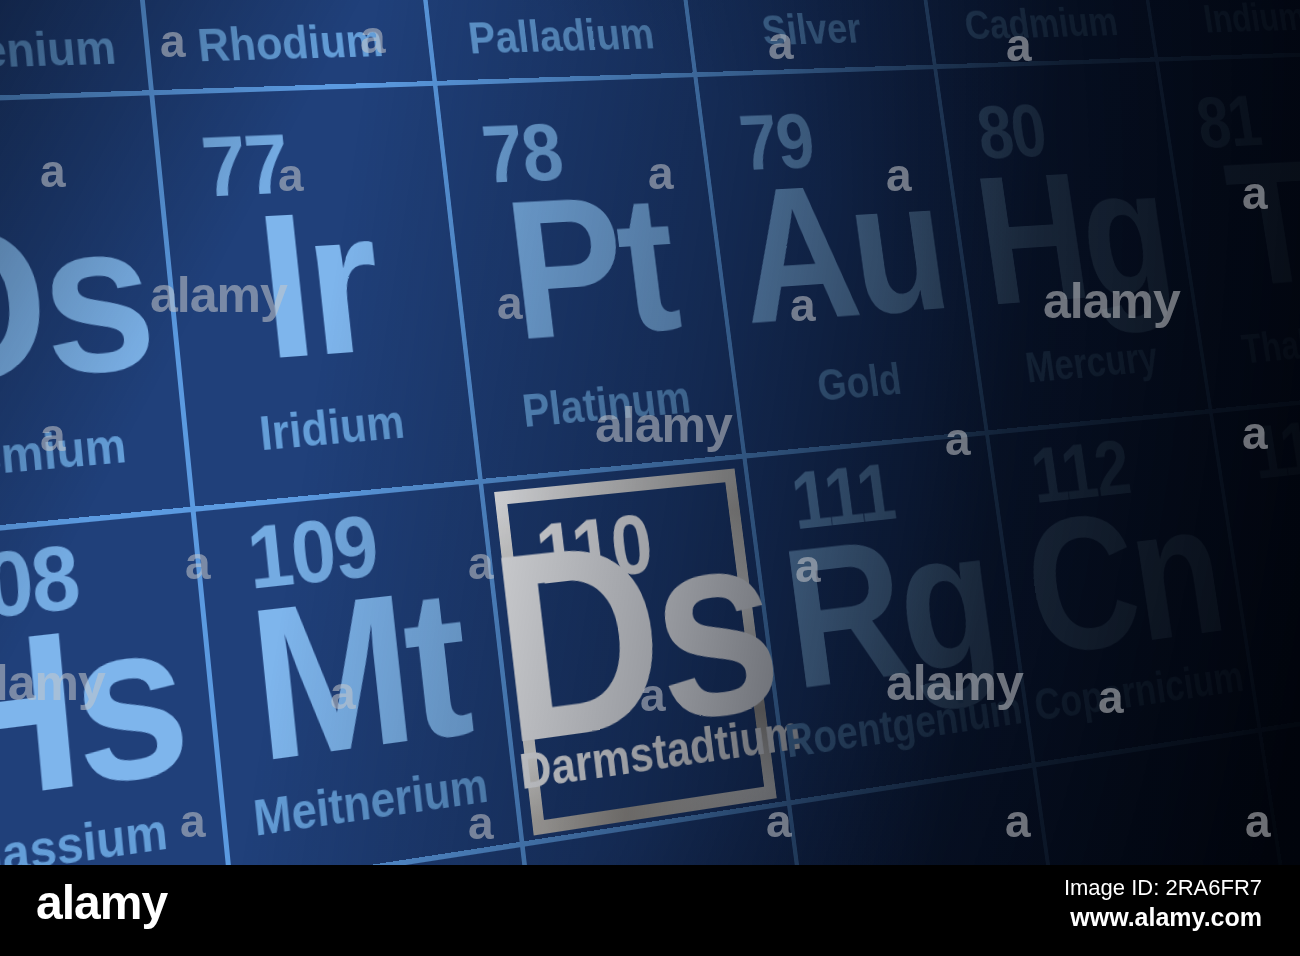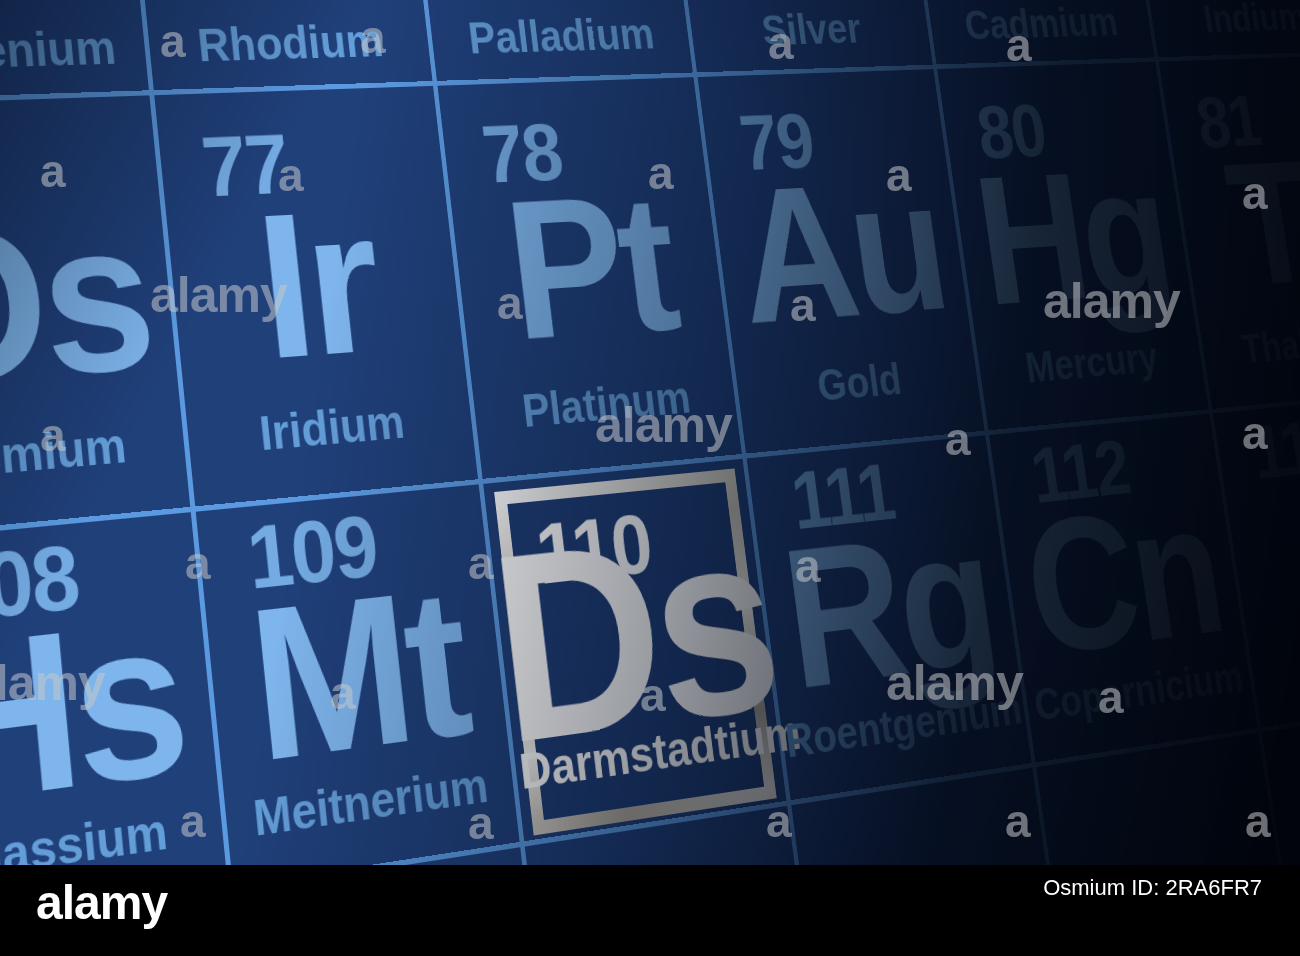--- a/index.html
+++ b/index.html
@@ -191,19 +191,20 @@
       <span class="wd" style="left: 595px; top: 400px;">alamy</span>
       <span class="wd" style="left: 1043px; top: 276px;">alamy</span>
       <span class="wd" style="left: -32px; top: 658px;">alamy</span>
       <span class="wd" style="left: 886px; top: 658px;">alamy</span>
     </div>
 
   <div class="footer">
     <div class="brand">alamy</div>
     <div class="ids">
       <div class="imgid">
-        <span>Osmium ID:</span>
+        <span>Image ID:</span>
         <span>2RA6FR7</span>
       </div>
+      <div class="site">www.alamy.com</div>
     </div>
   </div>
 
 </div>
 
 </body></html>

